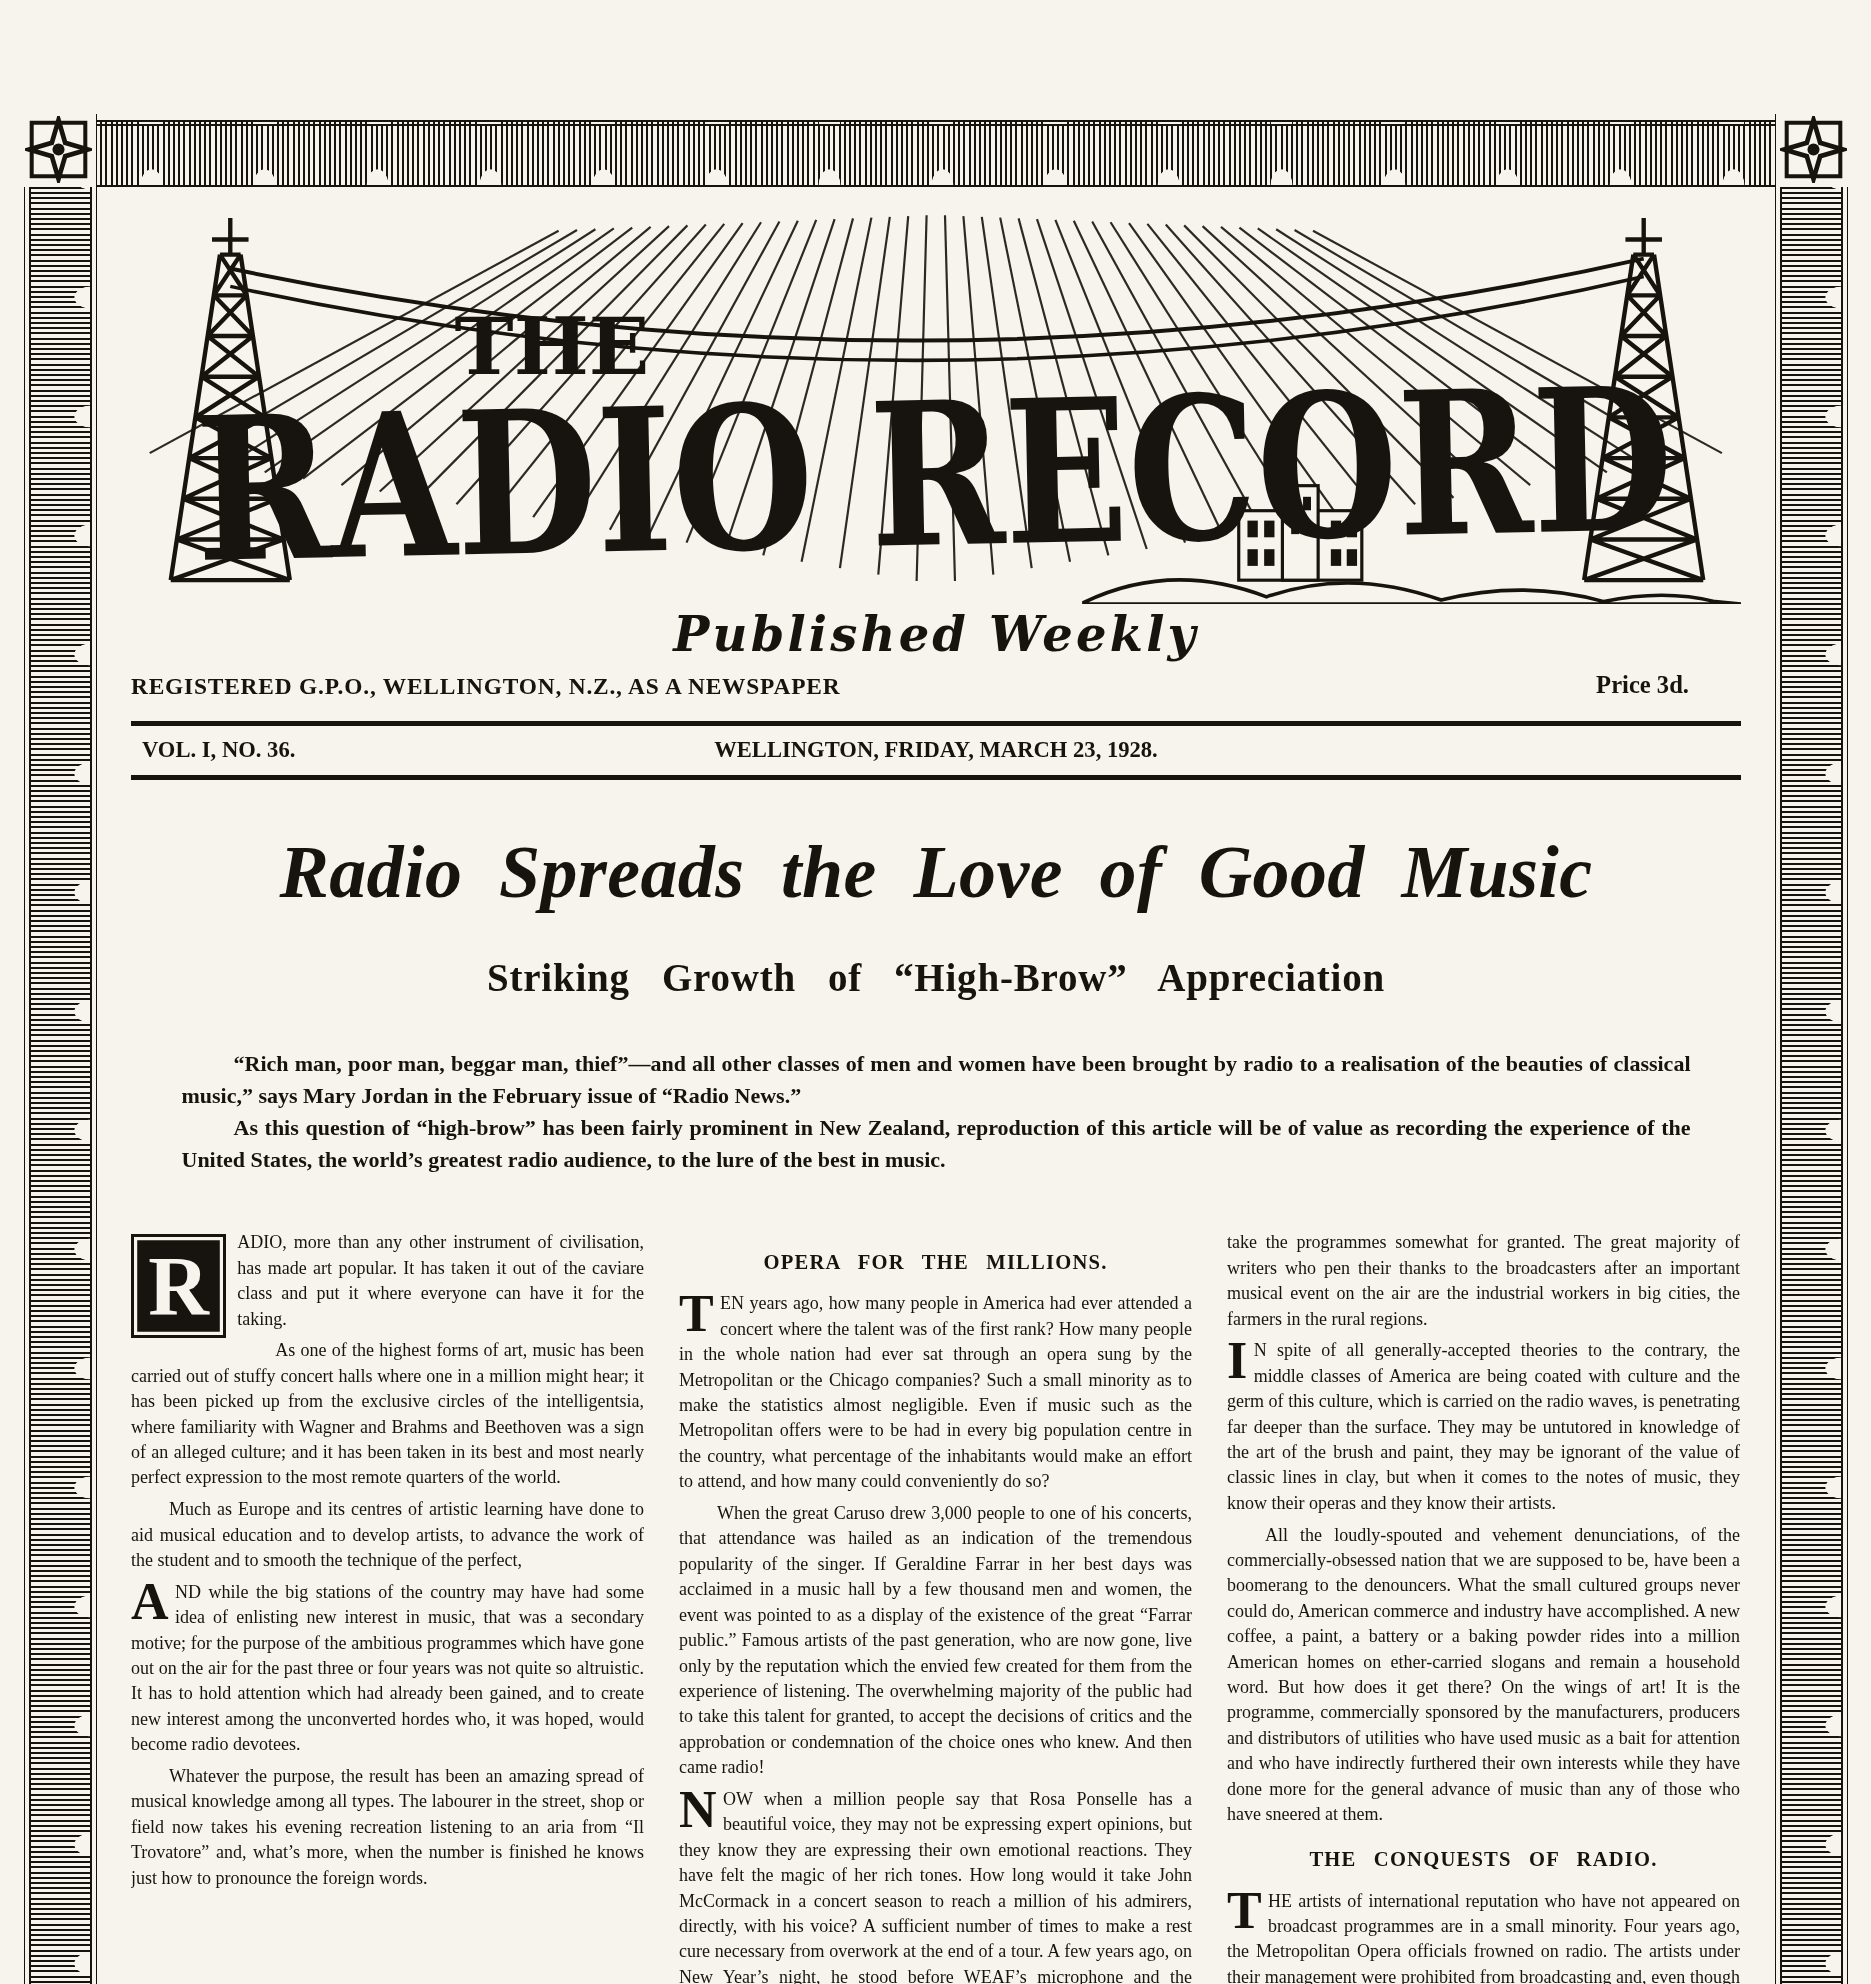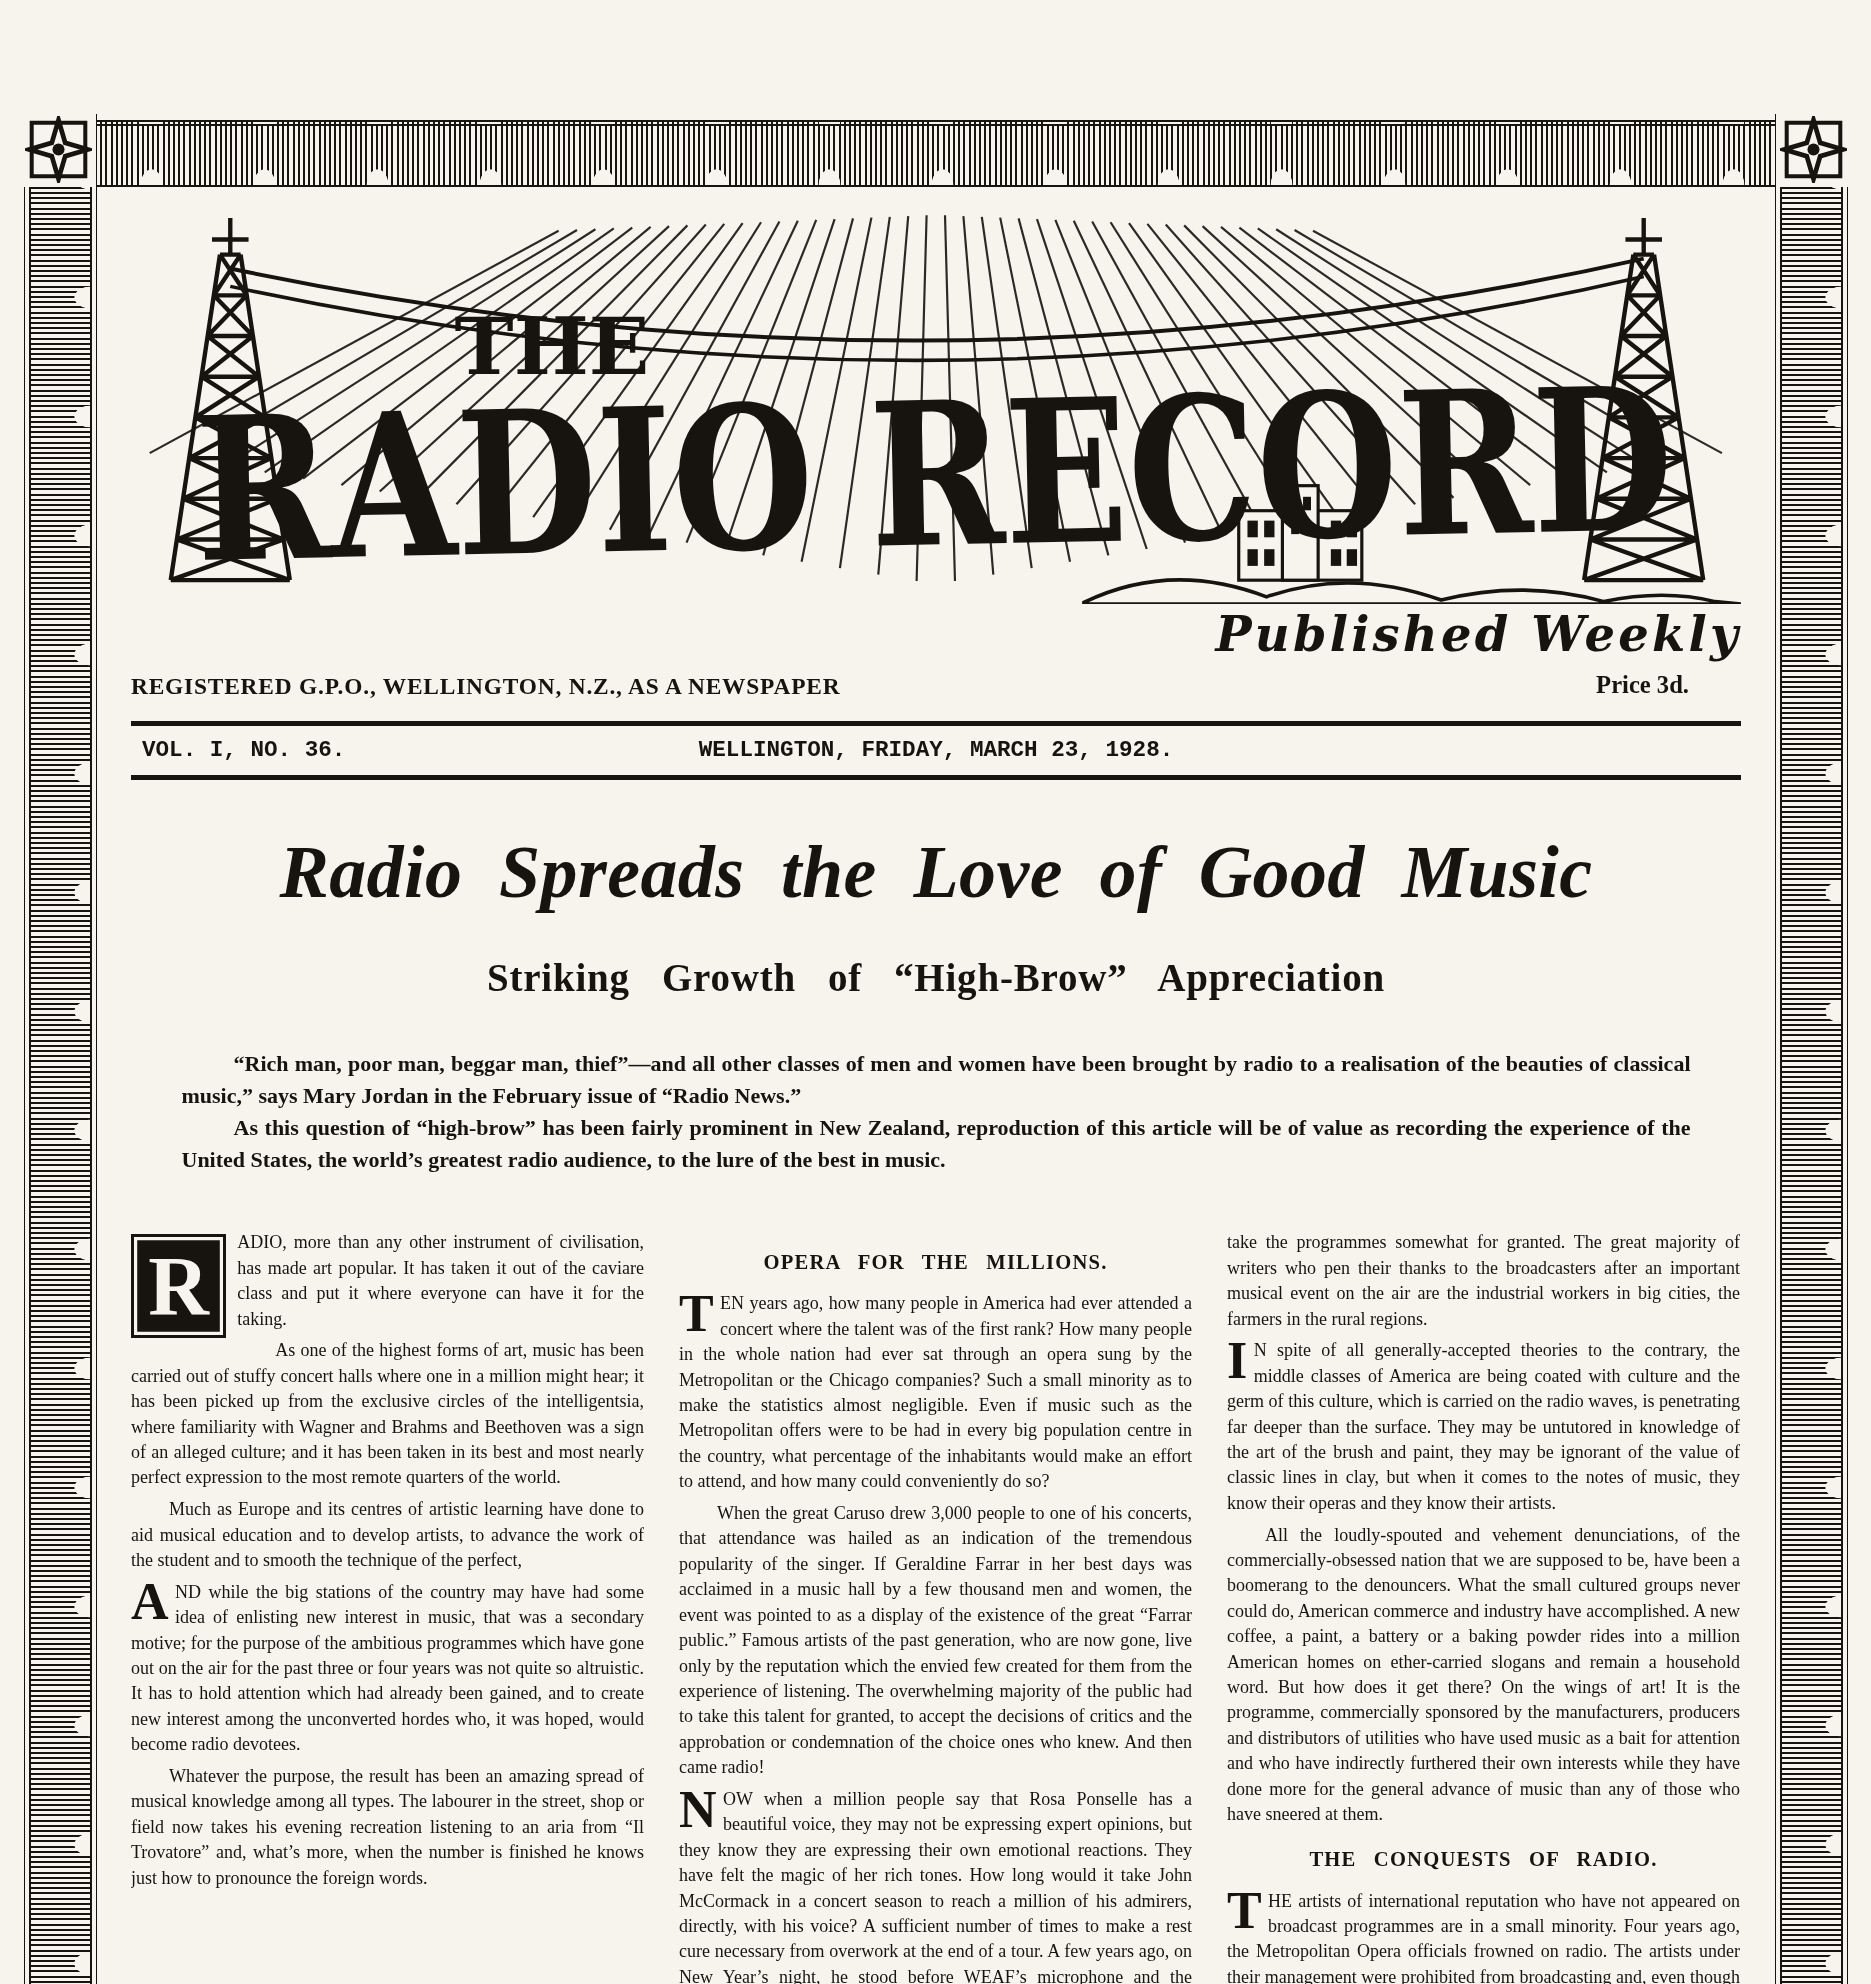--- a/index.html
+++ b/index.html
@@ -20,28 +20,28 @@
   .band-left{left:29px;}
   .band-right{right:29px;background-position:0 0;}
   .corner{position:absolute;width:75px;height:75px;background:#f6f4ec;display:flex;
     align-items:center;justify-content:center;}
   .c-tl{left:20.6px;top:112px;} .c-tr{right:20.6px;top:112px;}
   .corner svg{width:67px;height:67px;}
   
   .content{position:absolute;left:131px;right:131px;top:181px;bottom:83px;overflow:hidden;}
   .masthead-art{display:block;margin:22px auto 0;}
   .logo-main{font-family:"DejaVu Serif",serif;font-weight:bold;}
-  .published{margin-top:2.4px;text-align:right;font-family:"DejaVu Serif",serif;
+  .published{margin-top:2.4px;text-align:center;font-family:"DejaVu Serif",serif;
     font-size:48px;font-weight:bold;font-style:italic;letter-spacing:3.2px;}
   .reg-row{position:relative;margin-top:10.3px;text-align:left;}
   .registered{font-size:23.4px;font-weight:bold;letter-spacing:0.8px;}
   .price{position:absolute;right:52px;top:-1.6px;font-size:24.6px;font-weight:bold;}
   .rule{height:5.2px;background:#17140f;}
   .rule1{margin-top:21.4px;} .rule2{margin-top:0;}
-  .date-row{position:relative;padding:10.3px 0 12px;text-align:center;font-size:22.6px;font-weight:bold;font-family:Liberation Mono, monospace;}
+  .date-row{position:relative;padding:10.3px 0 12px;text-align:center;font-size:22.6px;font-weight:bold;}
   .vol{position:absolute;left:11px;top:10.3px;}
   
   .headline{margin-top:55px;text-align:center;font-size:74px;font-weight:bold;
     word-spacing:0.24em;letter-spacing:0.4px;line-height:1;font-style:italic;}
   .subhead{margin-top:38px;text-align:center;font-size:39px;font-weight:bold;
     word-spacing:0.55em;letter-spacing:0.8px;line-height:1;}
   .intro{width:1509px;margin:51px auto 0;}
   .intro p{margin:0;font-size:22px;line-height:32px;font-weight:bold;
     text-align:justify;text-indent:52px;}
   .columns{display:flex;gap:35px;margin-top:54px;}

